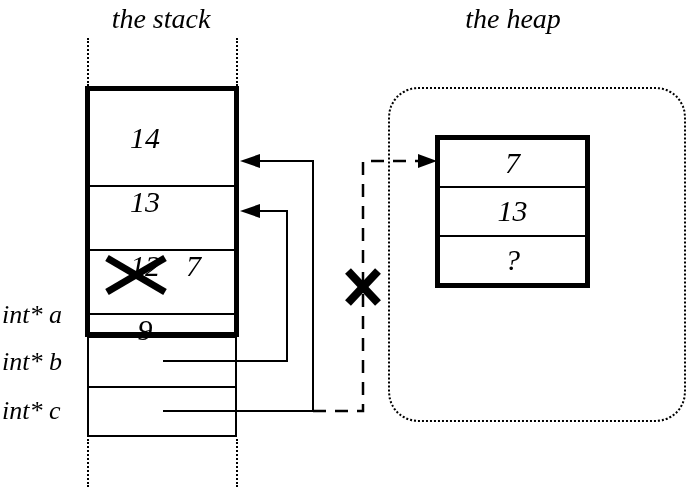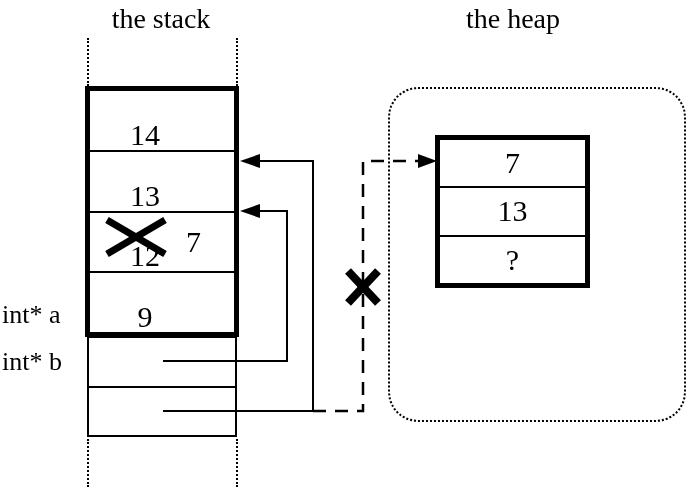--- a/index.html
+++ b/index.html
@@ -1,19 +1,20 @@
 <!DOCTYPE html>
 <html><head>
 <meta charset="utf-8">
 <style>
   html,body { margin:0; padding:0; background:#ffffff; }
   .canvas {
     position:relative; width:692px; height:489px; background:#ffffff;
     font-family:"Liberation Serif", serif; color:#000;
     overflow:hidden;
+    font-style:italic;
   }
   .title {
     position:absolute; top:3px; font-size:28px; text-align:center; width:220px;
     white-space:nowrap;
   }
   .title-stack { left:51px; }
   .title-heap  { left:403px; }
 
   
   .guide { position:absolute; width:0; border-left:2px dotted #000; }
@@ -22,21 +23,21 @@
   .guide-bl { left:87px;  top:439px; height:48px; }
   .guide-br { left:236px; top:439px; height:48px; }
 
   
   .stack-frame {
     position:absolute; left:85px; top:86px; width:154px; height:251px;
     border:5px solid #000; box-sizing:border-box;
     display:flex; flex-direction:column;
   }
   .stack-frame .cell {
-    flex:1; position:relative; display:flex; align-items:flex-end;
+    flex:1; position:relative; display:flex; align-items:flex-start;margin-top:32px;
   }
   .stack-frame .cell + .cell { border-top:2px solid #000; }
   .cell-value {
     display:block; width:110px; text-align:center; font-size:30px; line-height:1;
   }
   .cell-new-value {
     position:absolute; left:96px; top:50%; transform:translateY(-50%);
     font-size:30px; line-height:1;
   }
   .xmark { position:absolute; }
@@ -109,20 +110,21 @@
     </div>
   </div>
 
   <div class="vars-box">
     <div class="vrow"></div>
     <div class="vrow"></div>
   </div>
 
   <div class="var-label var-label-b">int* b</div>
   <div class="var-label var-label-a">int* a</div>
+  <div class="var-label var-label-c">int* c</div>
 
   <div class="heap-region"></div>
   <div class="heap-box">
     <div class="cell">7</div>
     <div class="cell">13</div>
     <div class="cell">?</div>
   </div>
 
   <svg class="overlay" width="692" height="489">
 

